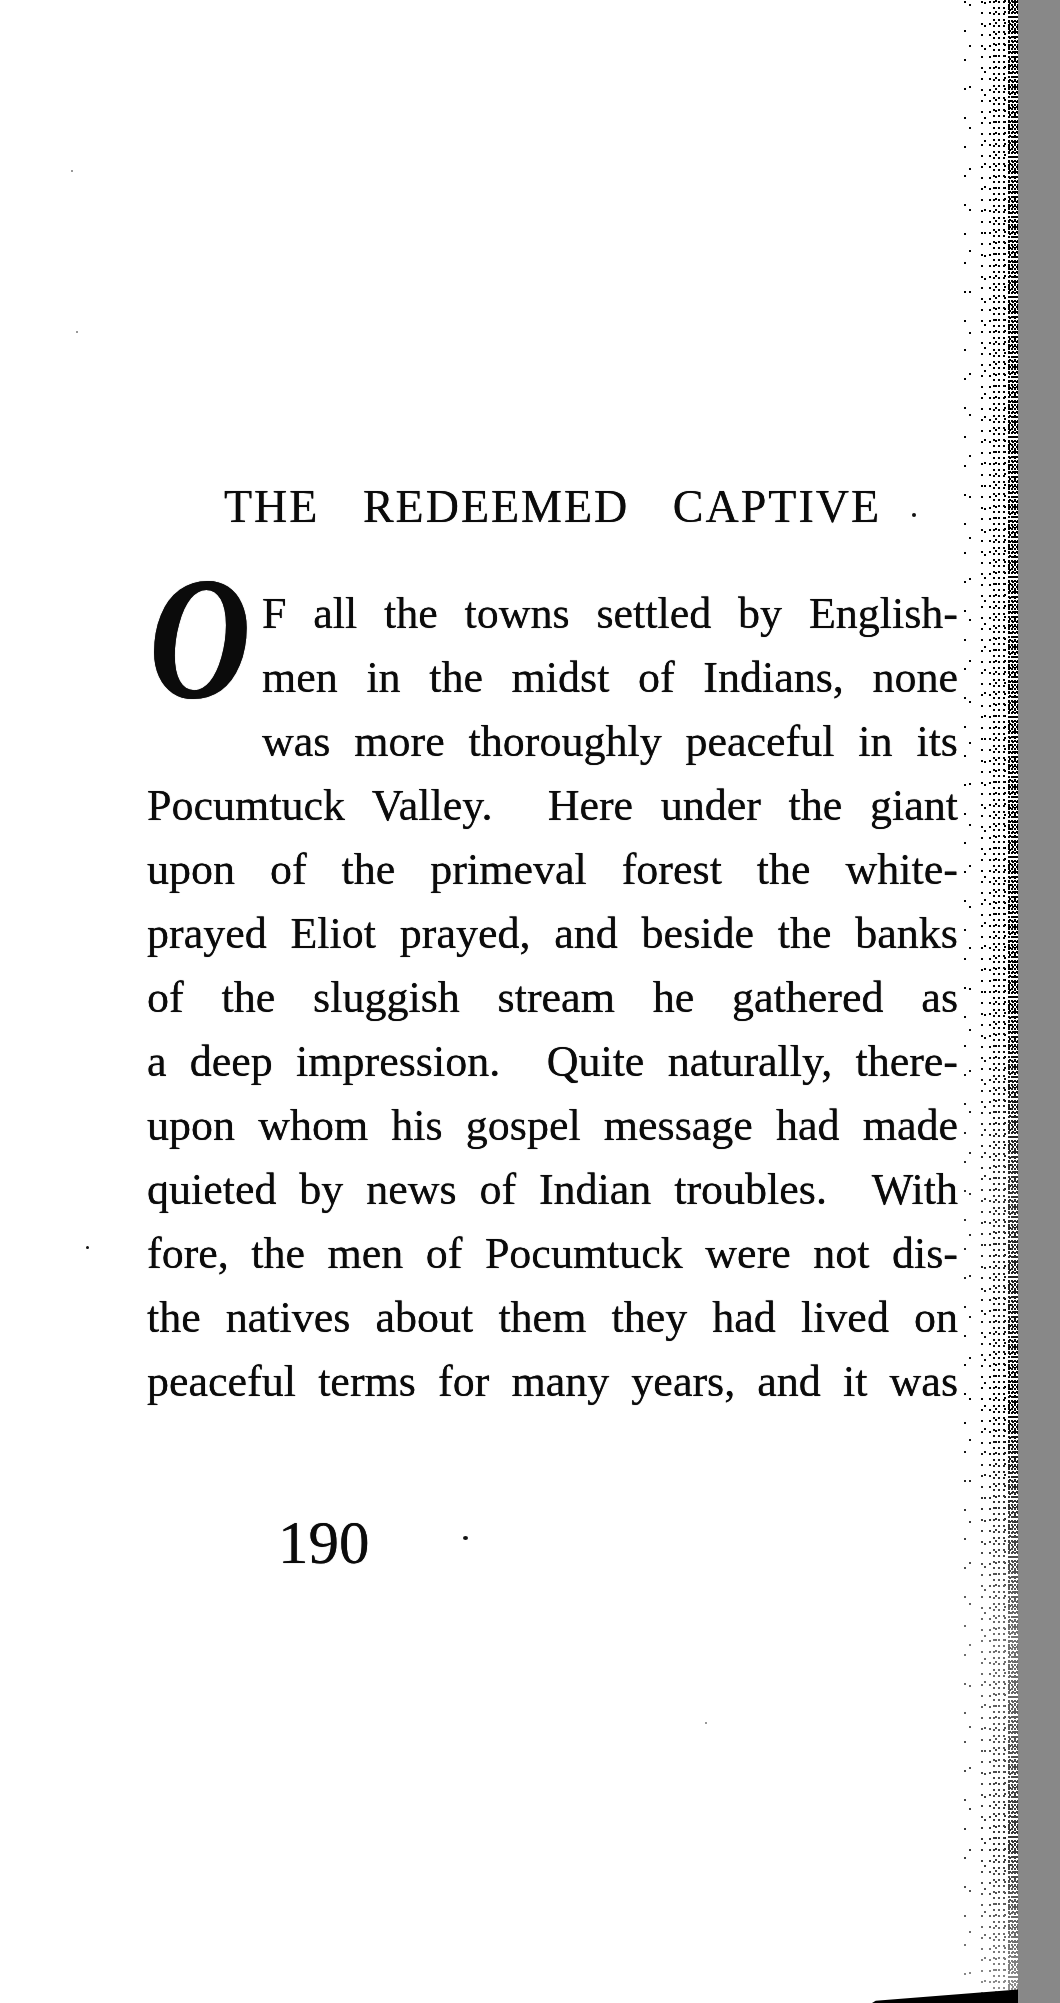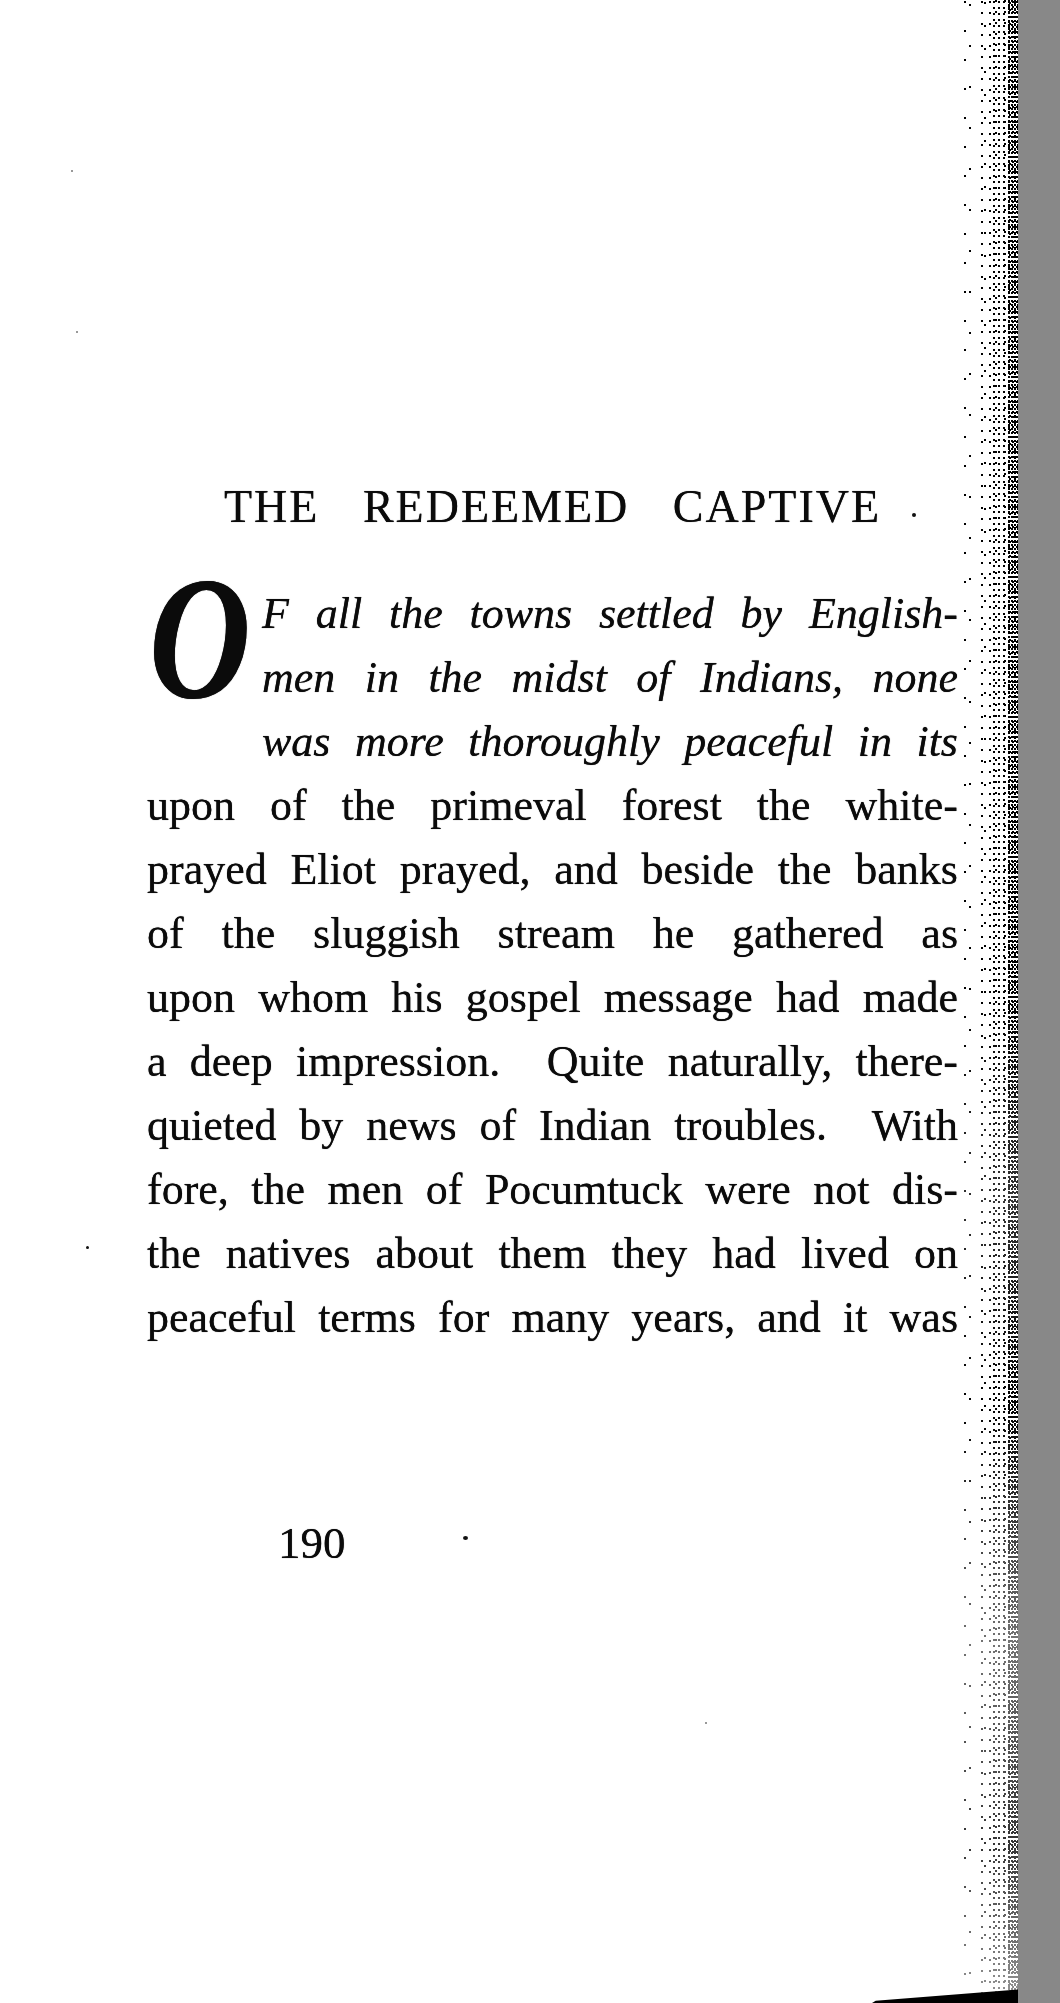--- a/index.html
+++ b/index.html
@@ -20,31 +20,31 @@
     line-height:60px;text-align:center;
     text-shadow:0 0 0.7px currentColor;
   }
   
   .body{position:absolute;left:147px;top:582px;width:811px;}
   .line{
     height:64px;line-height:64px;font-size:44px;
     text-align:justify;text-align-last:justify;
     text-shadow:0 0 0.7px currentColor;
   }
-  .line.indent{padding-left:115px;font-style:italic;}
+  .line.indent{padding-left:115px;}
   .dropcap{
     position:absolute;left:2px;top:-32px;
     font-size:176px;line-height:1;
     font-style:italic;font-weight:bold;
     transform:scaleX(0.8);transform-origin:0 0;
     text-shadow:0 0 0.8px currentColor;
   }
   .pagenum{
     position:absolute;left:278px;top:1518px;
-    font-size:45px;line-height:50px;
+    font-size:61px;line-height:50px;
     text-shadow:0 0 0.7px currentColor;
   }
   
   .scan-noise{
     position:absolute;top:0;right:0;width:60px;height:100%;
     -webkit-mask-image:linear-gradient(180deg,#000 0 50%,rgba(0,0,0,.8) 60%,#000 70%,rgba(0,0,0,.55) 82%,rgba(0,0,0,.8) 92%,rgba(0,0,0,.4) 100%);
     mask-image:linear-gradient(180deg,#000 0 50%,rgba(0,0,0,.8) 60%,#000 70%,rgba(0,0,0,.55) 82%,rgba(0,0,0,.8) 92%,rgba(0,0,0,.4) 100%);
   }
   .scan-noise>div{position:absolute;top:0;height:100%;}
   .n-heavy{right:0;width:10px;
@@ -83,25 +83,26 @@
 
 <div class="page">
 
   <h1 class="title">THE REDEEMED CAPTIVE</h1>
 
   <div class="body">
     <span class="dropcap">O</span>
     <div class="line indent">F all the towns settled by English-</div>
     <div class="line indent">men in the midst of Indians, none</div>
     <div class="line indent">was more thoroughly peaceful in its</div>
+    <div class="line">Pocumtuck Valley.&nbsp; Here under the giant</div>
     <div class="line">upon of the primeval forest the white-</div>
     <div class="line">prayed Eliot prayed, and beside the banks</div>
     <div class="line">of the sluggish stream he gathered as</div>
+    <div class="line">a deep impression.&nbsp; Quite naturally, there-</div>
     <div class="line">upon whom his gospel message had made</div>
-    <div class="line">a deep impression.&nbsp; Quite naturally, there-</div>
     <div class="line">quieted by news of Indian troubles.&nbsp; With</div>
     <div class="line">fore, the men of Pocumtuck were not dis-</div>
     <div class="line">the natives about them they had lived on</div>
     <div class="line">peaceful terms for many years, and it was</div>
   </div>
 
   <div class="pagenum">190</div>
 
   <div class="scan-noise">
     <div class="n-rare"></div>

